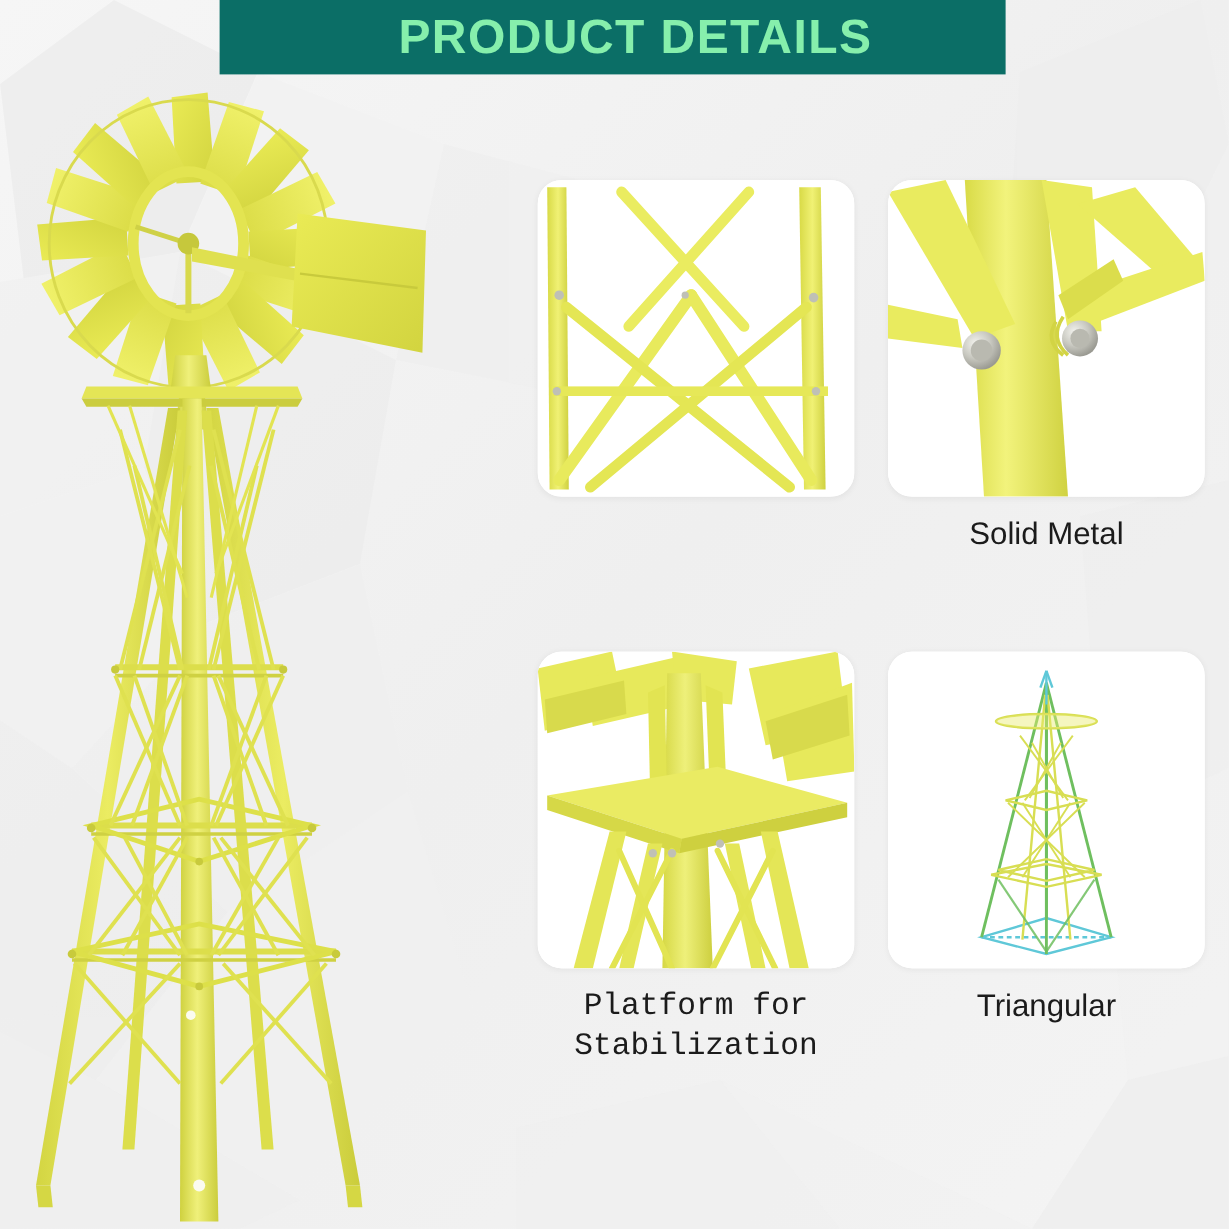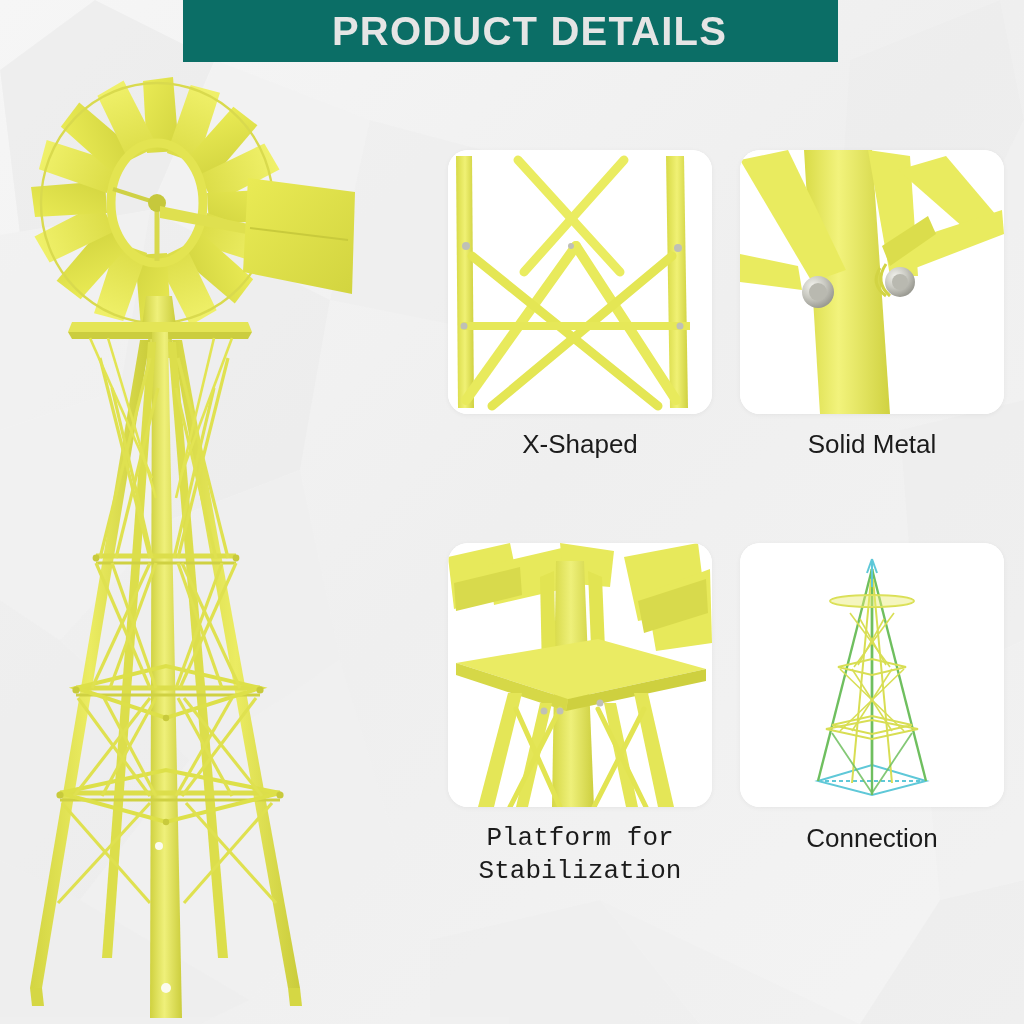--- a/index.html
+++ b/index.html
@@ -13,21 +13,21 @@
   #bg-texture{position:absolute;inset:0;overflow:hidden;}
   #bg-texture svg{position:absolute;inset:0;width:1024px;height:1024px;}
 
   
   #header-banner{
     position:absolute;left:183px;top:0;width:655px;height:62px;
     display:flex;align-items:center;justify-content:center;
     box-sizing:border-box;
   }
   #header-title{
-    color:#e5e5e5;font-size:40px;font-weight:bold;letter-spacing:1.2px;
+    color:#86efac;font-size:40px;font-weight:bold;letter-spacing:1.2px;
     line-height:1;white-space:nowrap;margin-left:38px;
   }
 
   
   #product-photo{position:absolute;left:0px;top:58px;width:430px;height:966px;}
   #product-photo svg{display:block;width:100%;height:100%;}
 
   
   .card{
     position:absolute;background:#ffffff;border-radius:20px;overflow:hidden;
@@ -306,21 +306,20 @@
     <g fill="#bfc0b6">
       <circle cx="18" cy="96" r="4"></circle>
         <circle cx="230" cy="98" r="4"></circle>
       <circle cx="16" cy="176" r="3.5"></circle>
         <circle cx="232" cy="176" r="3.5"></circle>
       <circle cx="123" cy="96" r="3"></circle>
     </g>
   </svg>
 </div>
 <div id="caption-1" class="caption">
-  <div>X-Shaped</div>
 </div>
 
 <div id="card-2" class="card">
   <svg viewBox="0 0 264 264" preserveAspectRatio="xMidYMid slice">
     <rect width="264" height="264" fill="#ffffff"></rect>
     <defs>
       <linearGradient id="c2m" x1="0" y1="0" x2="1" y2="0">
         <stop offset="0%" stop-color="#d9db47"></stop>
         <stop offset="40%" stop-color="#f2f37c"></stop>
         <stop offset="100%" stop-color="#d0d241"></stop>
@@ -465,14 +464,14 @@
       <line x1="144" y1="76" x2="118" y2="122"></line>
     </g>
 
     <g stroke="#6fbf5f" stroke-width="1.8" fill="none" opacity="0.85">
       <line x1="92" y1="190" x2="132" y2="250"></line>
       <line x1="172" y1="190" x2="132" y2="250"></line>
     </g>
   </svg>
 </div>
 <div id="caption-4" class="caption">
-  <div>Connection</div>
+  <div>Triangular</div>
 </div>
 
 </body></html>

